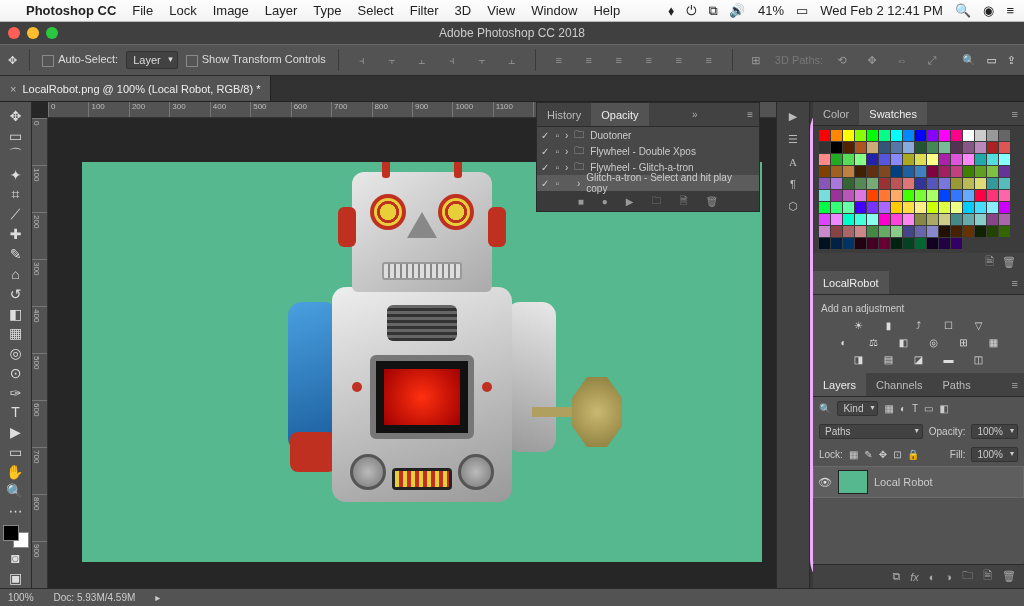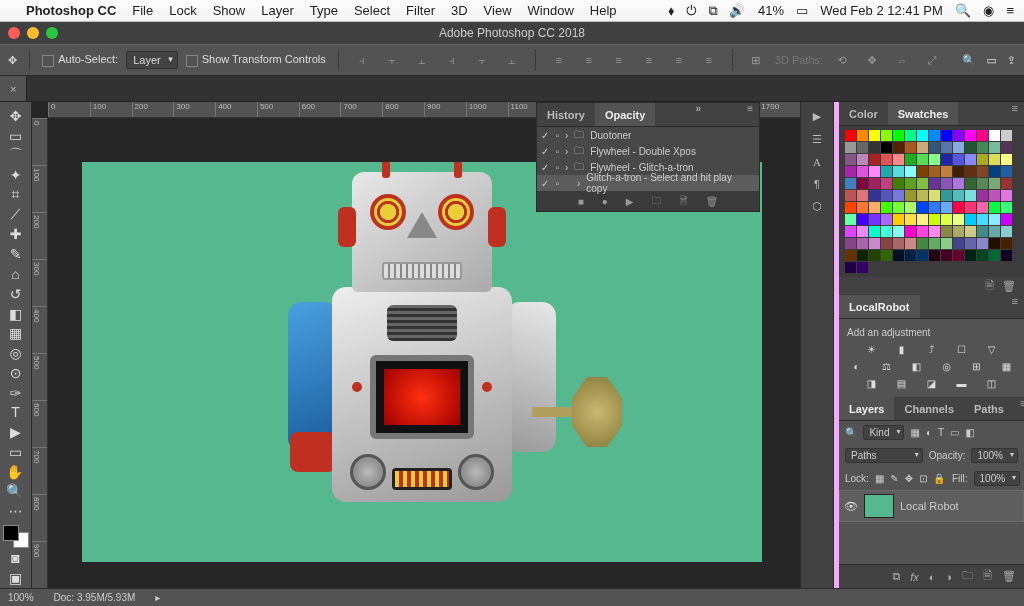--- a/index.html
+++ b/index.html
@@ -62,22 +62,22 @@
 .arm{position:absolute;top:130px;width:50px;height:150px;border-radius:14px;}
 .arm.l{left:26px;background:linear-gradient(160deg,#4aa0e0,#1a5c9c);}
 .arm.r{right:26px;background:linear-gradient(200deg,#e8e8e8,#999);}
 .hand{position:absolute;bottom:-20px;width:46px;height:40px;background:#c03020;border-radius:8px;}
 .hand.l{left:2px}
 .key{position:absolute;top:195px;right:-40px;width:90px;height:90px;}
 .keyshaft{position:absolute;top:40px;left:0;width:40px;height:10px;background:#b0a060;}
 .keyblade{position:absolute;right:0;top:10px;width:50px;height:70px;background:radial-gradient(circle,#c8b870,#8a7a3a);clip-path:polygon(30% 0,70% 0,100% 30%,100% 70%,70% 100%,30% 100%,0 70%,0 30%);}
 
 .dockstrip{width:34px;background:#424242;border-left:1px solid #2a2a2a;border-right:1px solid #2a2a2a;display:flex;flex-direction:column;align-items:center;gap:10px;padding-top:8px;color:#bbb;}
-.panels{width:190px;background:#535353;display:flex;flex-direction:column;border-left:5px solid #f0abfc;}
-.panelhdr{height:24px;background:#424242;display:flex;align-items:flex-start;border-bottom:1px solid #2a2a2a;font-weight:bold;}
+.panels{width:214px;background:#535353;display:flex;flex-direction:column;border-left:3px solid #f0abfc;border-radius:28px;}
+.panelhdr{height:24px;background:#424242;display:flex;align-items:center;border-bottom:1px solid #2a2a2a;}
 .ptab{padding:0 10px;height:100%;display:flex;align-items:center;color:#bbb;font-size:11px;}
 .ptab.active{background:#535353;color:#eee;}
 .menuicn{margin-left:auto;padding:0 6px;color:#aaa;}
 .swatches{padding:4px 6px;display:flex;flex-wrap:wrap;gap:1px;background:#3c3c3c;}
 .sw{width:11px;height:11px;}
 .adjust .content{padding:8px;font-size:10px;color:#ccc;}
 .adjrow{display:flex;gap:12px;justify-content:center;margin-top:6px;color:#ddd;}
 .adjrow span{width:18px;text-align:center;}
 .layers .lyctrl{padding:4px 6px;display:flex;align-items:center;gap:6px;font-size:10px;}
 .layers .ddn{background:#424242;border:1px solid #333;padding:1px 14px 1px 5px;border-radius:2px;position:relative;flex:0 0 auto;}
@@ -95,21 +95,21 @@
 .status{height:18px;background:#535353;display:flex;align-items:center;padding:0 8px;font-size:10px;color:#ccc;gap:20px;border-top:1px solid #2a2a2a;}
 </style>
 </head>
 <body>
 
 <div class="menubar">
   <span class="apple"></span>
   <b>Photoshop CC</b>
   <span>File</span>
   <span>Lock</span>
-  <span>Show</span>
+  <span>Image</span>
   <span>Layer</span>
   <span>Type</span>
   <span>Select</span>
   <span>Filter</span>
   <span>3D</span>
   <span>View</span>
   <span>Window</span>
   <span>Help</span>
   <div class="right">
     <span>⬧</span>
@@ -164,20 +164,21 @@
   <div class="right">
     <span>🔍</span>
     <span>▭</span>
     <span>⇪</span>
   </div>
 </div>
 
 <div class="tabrow">
   <div class="doctab">
     <span class="x">×</span>
+    <span>LocalRobot.png @ 100% (Local Robot, RGB/8) *</span>
   </div>
 </div>
 
 <div class="main">
 
   <div class="tools">
     <div class="tool">✥</div>
     <div class="tool">▭</div>
     <div class="tool">⌒</div>
     <div class="tool">✦</div>
@@ -573,15 +574,15 @@
         <span>🗀</span>
         <span>🗎</span>
         <span>🗑</span>
       </div>
     </div>
   </div>
 </div>
 
 <div class="status">
   <span>100%</span>
-  <span>Doc: 3.95M/5.93M</span>
+  <span>Doc: 5.93M/4.59M</span>
   <span>▸</span>
 </div>
 
 </body></html>

